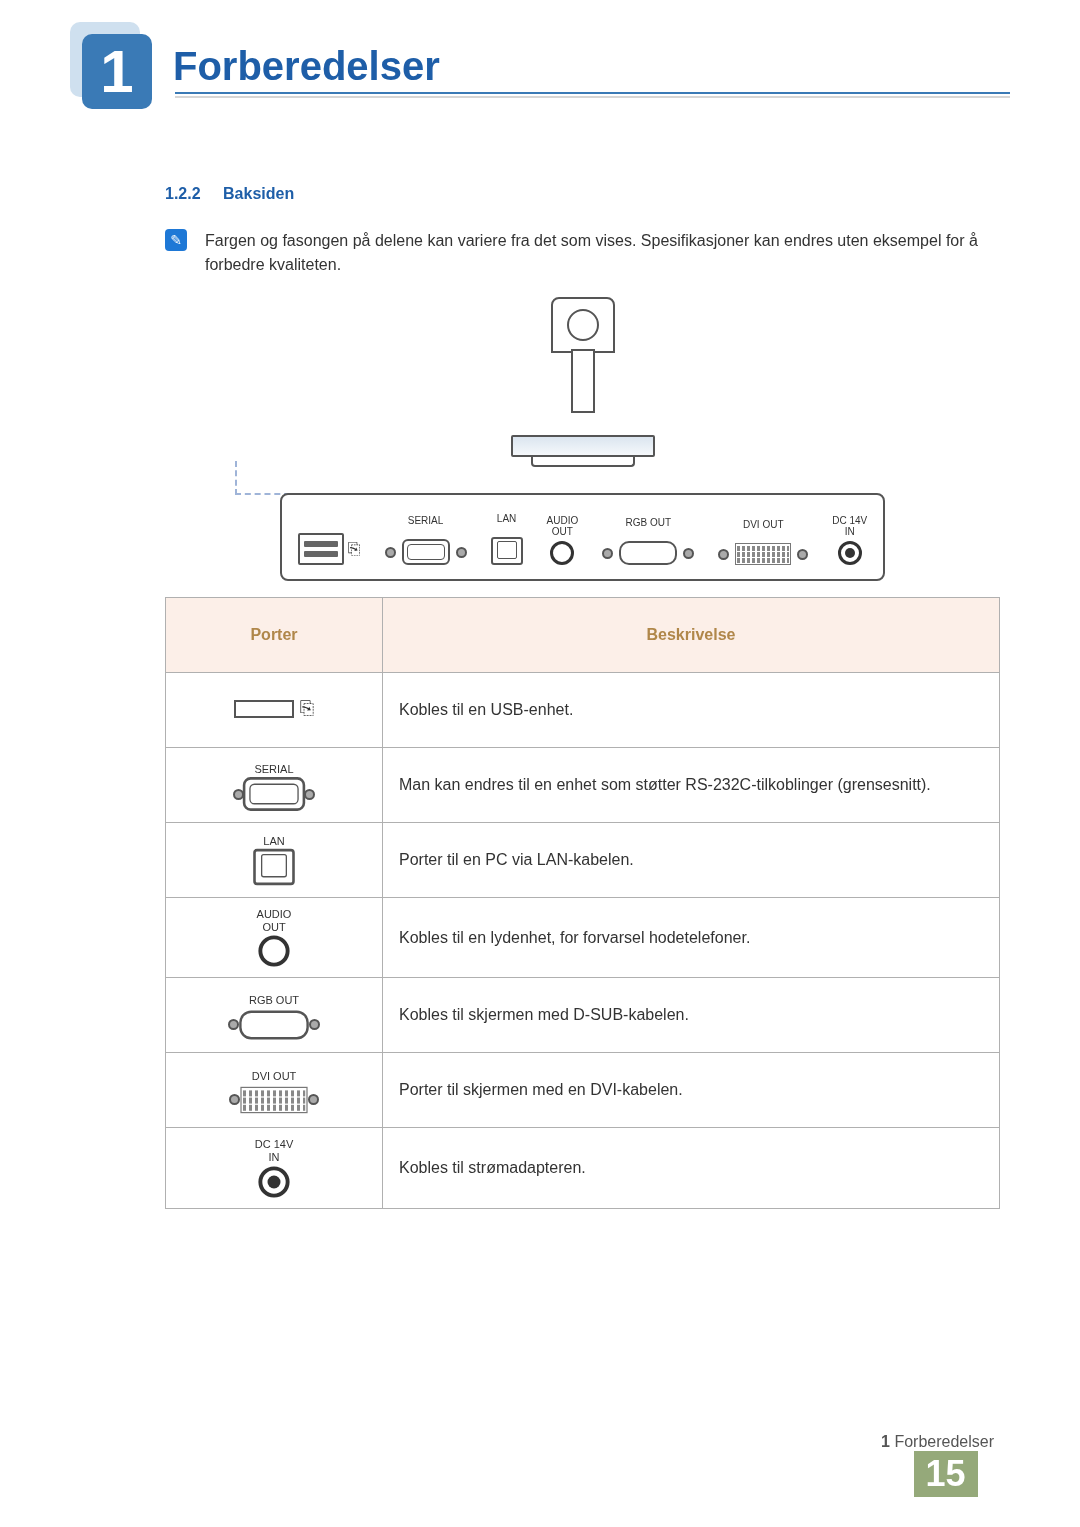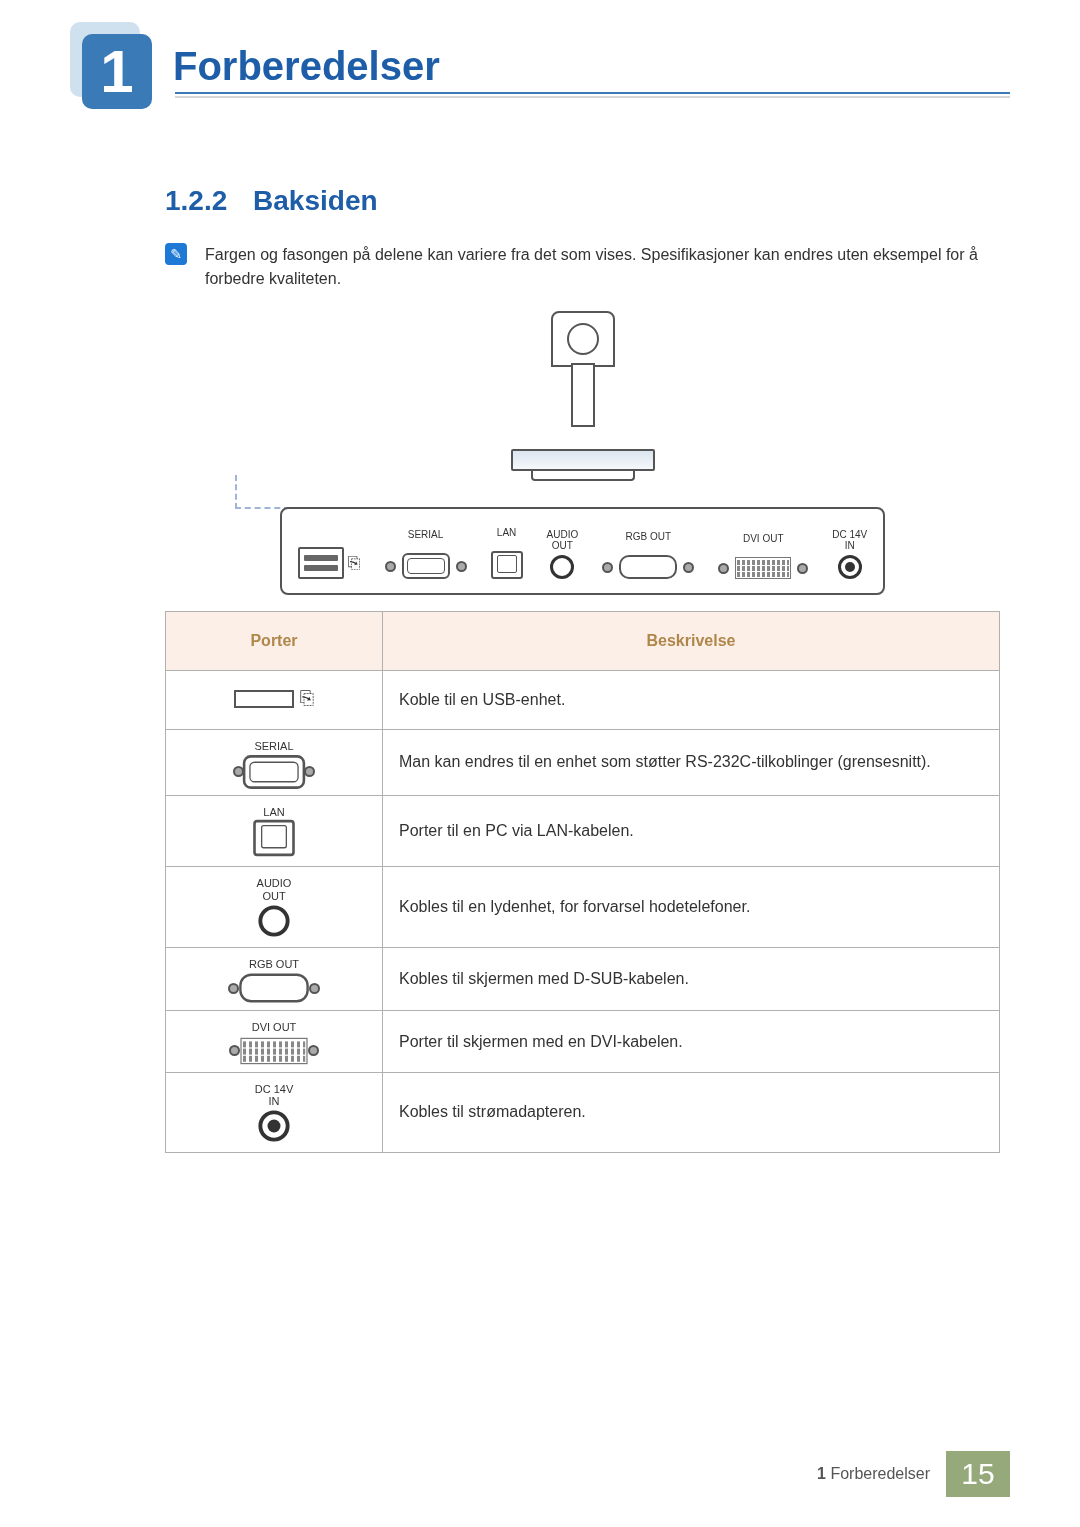--- a/index.html
+++ b/index.html
@@ -9,21 +9,21 @@
   
   .hdr { position:absolute; top:22px; left:70px; right:70px; height:95px; display:flex; align-items:flex-start; }
   .hdr .num-box { width:85px; height:95px; position:relative; margin-right:18px; }
   .hdr .num-box .back  { position:absolute; left:0; top:0; width:70px; height:75px; background:#cfe0ef; border-radius:10px; }
   .hdr .num-box .front { position:absolute; left:12px; top:12px; width:70px; height:75px; background:var(--blue-light); border-radius:10px; display:flex; align-items:center; justify-content:center; color:#fff; font-size:60px; font-weight:700; }
   .hdr .title { color:var(--blue); font-size:40px; font-weight:700; padding-top:22px; }
   .hdr-line { position:absolute; left:175px; right:70px; top:92px; border-top:2px solid var(--blue-light); border-bottom:2px solid #d6d6d6; height:2px; }
 
   
   .content { position:absolute; top:185px; left:165px; right:80px; }
-  .section-heading { color:var(--blue); font-size:28px; font-weight:700; margin-bottom:26px; }
+  .section-heading { color:var(--blue); font-size:16px; font-weight:700; margin-bottom:26px; }
   .section-heading .num { margin-right:18px; }
 
   .note { display:flex; gap:18px; align-items:flex-start; font-size:16px; line-height:1.5; margin-bottom:20px; }
   .note-icon { width:22px; height:22px; background:#1e78d6; border-radius:4px; display:flex; align-items:center; justify-content:center; color:#fff; font-size:14px; flex:0 0 22px; }
 
   
   .diagram { display:flex; flex-direction:column; align-items:center; margin: 0 auto 16px; }
   .stand { width:90px; height:160px; position:relative; }
   .stand .top   { position:absolute; top:0; left:50%; transform:translateX(-50%); width:60px; height:52px; border:2px solid #555; border-radius:8px 8px 0 0; }
   .stand .hole  { position:absolute; top:12px; left:50%; transform:translateX(-50%); width:28px; height:28px; border:2px solid #555; border-radius:50%; }
@@ -48,33 +48,33 @@
   .lan::after{content:""; position:absolute; top:2px; left:4px; right:4px; bottom:4px; border:1px solid #555; border-radius:2px;}
   .jack{ width:18px; height:18px; border:3px solid #333; border-radius:50%;}
   .dsub{ width:54px; height:20px; border:2px solid #555; border-radius:10px / 10px;}
   .dvi{ width:56px; height:22px; border:1px solid #777; display:flex; flex-direction:column; justify-content:space-around; padding:1px; box-sizing:border-box;}
   .dvi div{height:5px; background:repeating-linear-gradient(90deg,#888,#888 3px,#fff 3px,#fff 5px);}
   .dc{ width:18px; height:18px; border:3px solid #333; border-radius:50%; position:relative;}
   .dc::after{content:""; position:absolute; top:4px; left:4px; right:4px; bottom:4px; background:#333; border-radius:50%;}
 
   
   .tbl { width:100%; border-collapse:collapse; margin-top:12px;}
-  .tbl th, .tbl td { border:1px solid var(--table-border); font-size:16px; padding:20px 16px; vertical-align:middle; text-align:left;}
+  .tbl th, .tbl td { border:1px solid var(--table-border); font-size:16px; padding:28px 16px; vertical-align:middle; text-align:left;}
   .tbl th { background:var(--head-bg); color:var(--accent); font-weight:700; text-align:center;}
   .tbl td.port-cell { text-align:center; width:200px; padding:10px 8px;}
   .port-cell .cap { font-size:11px; display:block; margin-bottom:6px; line-height:1.15;}
   .port-cell .ic { display:inline-flex; align-items:center; justify-content:center; gap:6px;}
   .usb-row{ display:inline-flex; align-items:center; gap:6px;}
   .usb-row .slot-wide{ width:56px; height:14px; border:2px solid #555; display:inline-block;}
 
   
-  .footer { position:absolute; bottom:30px; right:70px; display:flex; align-items:center; gap:0;}
+  .footer { position:absolute; bottom:30px; right:70px; display:flex; align-items:center; gap:0;flex-direction:column;}
   .footer .label { font-size:16px; color:#555; padding-right:16px;}
   .footer .bold { font-weight:700;}
-  .footer .pg { background:#95a97a; color:#fff; font-size:30px; font-weight:400; width:64px; height:46px; display:flex; align-items:center; justify-content:center;}
+  .footer .pg { background:#95a97a; color:#fff; font-size:36px; font-weight:700; width:64px; height:46px; display:flex; align-items:center; justify-content:center;}
 </style>
 </head>
 <body>
 
 <div class="page">
 
   <div class="hdr">
     <div class="num-box">
       <div class="back"></div>
       <div class="front">1</div>
@@ -170,21 +170,21 @@
         </tr>
       </thead>
       <tbody>
         <tr>
           <td class="port-cell">
             <span class="usb-row">
                 <span class="slot-wide"></span>
                 <span style="font-size:18px;">⎘</span>
               </span>
           </td>
-          <td>Koble til en USB-enhet.</td>
+          <td>Kobles til en USB-enhet.</td>
         </tr>
         <tr>
           <td class="port-cell">
             <span class="cap">SERIAL</span>
             <span class="ic screws">
                 <span class="screw"></span>
                 <span class="serial" style="transform:scale(1.3);"></span>
                 <span class="screw"></span>
               </span>
           </td>

